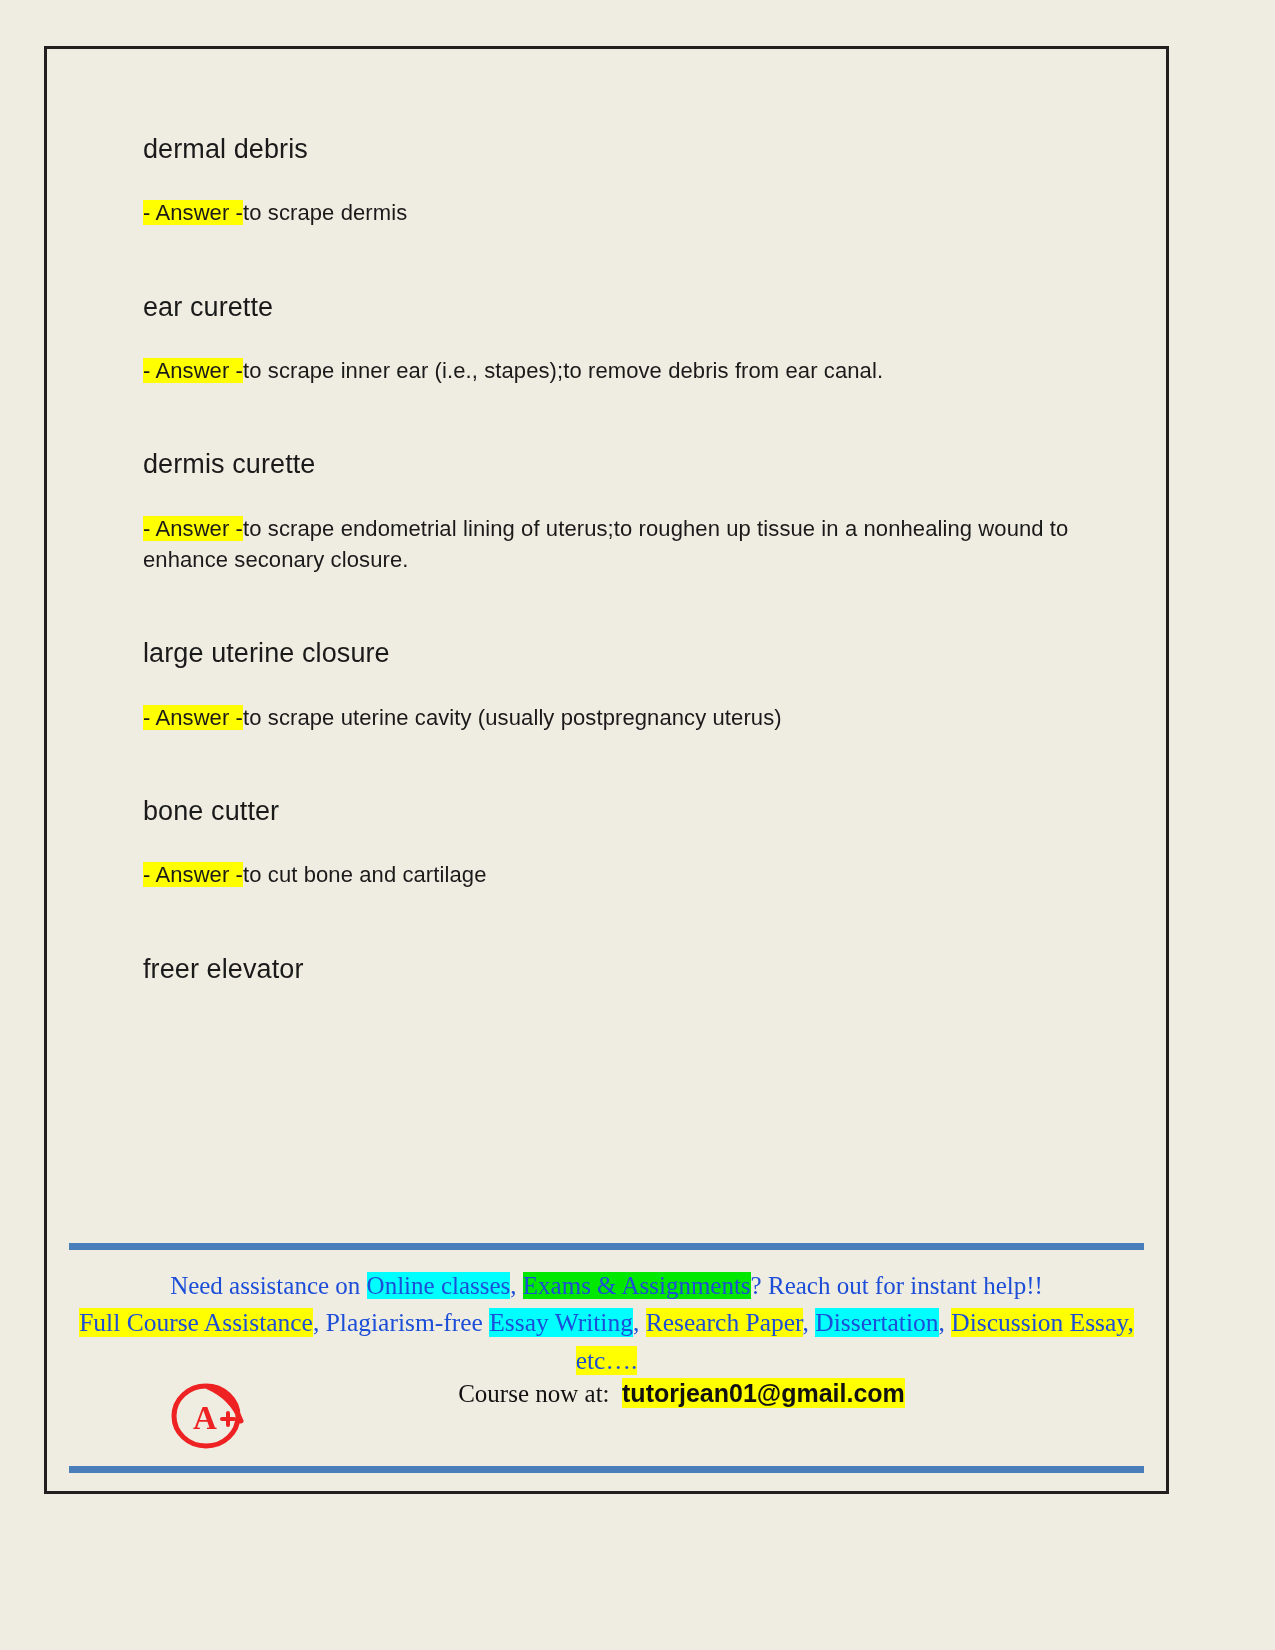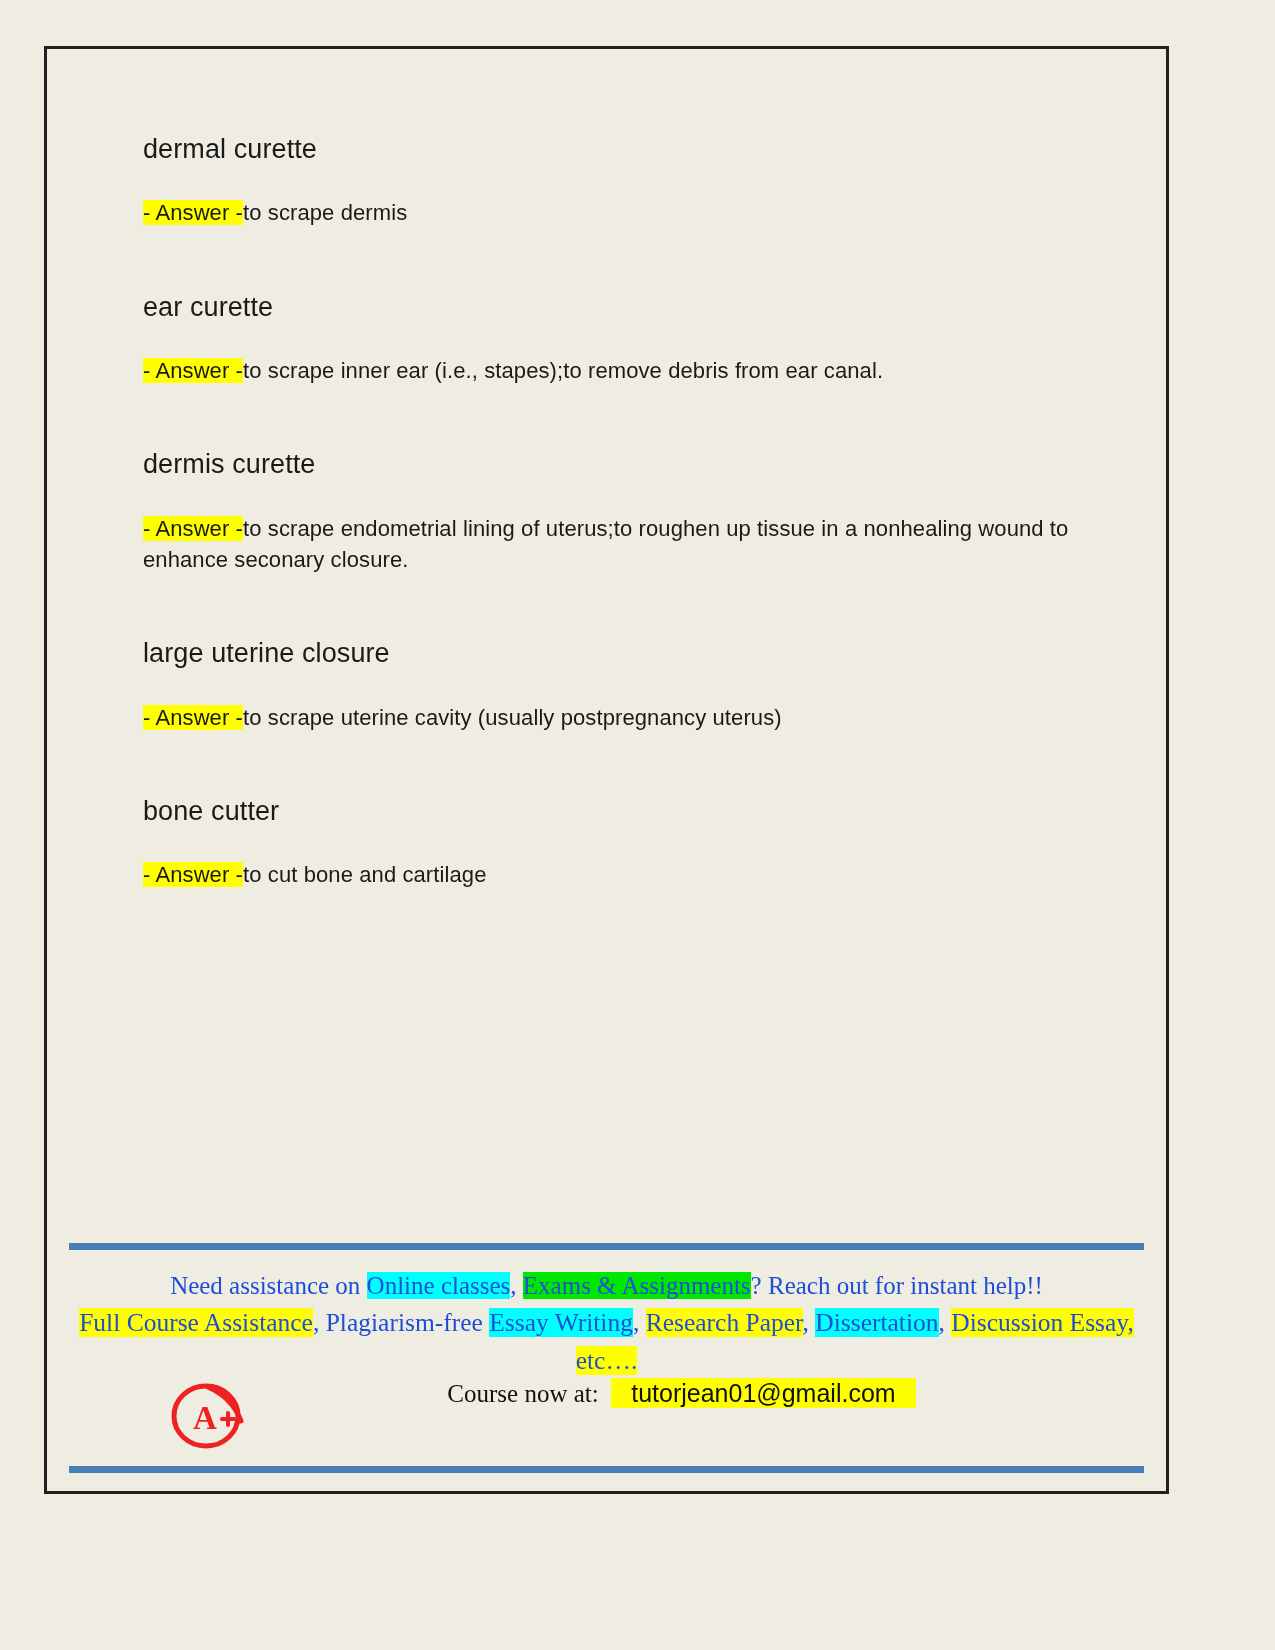--- a/index.html
+++ b/index.html
@@ -124,36 +124,36 @@
     font-size: 25px;
     color: #111111;
     line-height: 1.5;
   }
 
   .email-line {
     white-space: nowrap;
   }
   .email-addr {
     font-family: "Liberation Sans", sans-serif;
-    font-weight: normal;
+    font-weight: bold;
     font-size: 25px;
     background: #ffff00;
-    padding: 1px 20px;
+    padding: 1px 0;
     color: #111111;
   }
 </style>
 </head>
 <body>
 
 <div class="page">
 
   <div class="content">
 
     <div class="qa-block">
-      <div class="term">dermal curette</div>
+      <div class="term">dermal debris</div>
       <div class="answer"><span class="hl-yellow">- Answer -</span><span>to scrape dermis</span></div>
     </div>
 
     <div class="qa-block">
       <div class="term">ear curette</div>
       <div class="answer"><span class="hl-yellow">- Answer -</span><span>to scrape inner ear (i.e., stapes);to remove debris from ear canal.</span></div>
     </div>
 
     <div class="qa-block">
       <div class="term">dermis curette</div>
@@ -163,20 +163,23 @@
     <div class="qa-block">
       <div class="term">large uterine closure</div>
       <div class="answer"><span class="hl-yellow">- Answer -</span><span>to scrape uterine cavity (usually postpregnancy uterus)</span></div>
     </div>
 
     <div class="qa-block">
       <div class="term">bone cutter</div>
       <div class="answer"><span class="hl-yellow">- Answer -</span><span>to cut bone and cartilage</span></div>
     </div>
 
+    <div class="qa-block last">
+      <div class="term">freer elevator</div>
+    </div>
 
   </div>
 
   <div class="footer">
 
     <div class="rule rule-top"></div>
 
     <div class="footer-lines">
       <div class="l1"><span>Need assistance on </span><span class="hl-cyan">Online classes</span><span>, </span><span class="hl-green">Exams &amp; Assignments</span><span>? Reach out for instant help!!</span></div>
       <div class="l2"><span class="hl-yellow">Full Course Assistance</span><span>, Plagiarism-free </span><span class="hl-cyan">Essay Writing</span><span>, </span><span class="hl-yellow">Research Paper</span><span>, </span><span class="hl-cyan">Dissertation</span><span>, </span><span class="hl-yellow">Discussion Essay, etc….</span></div>

